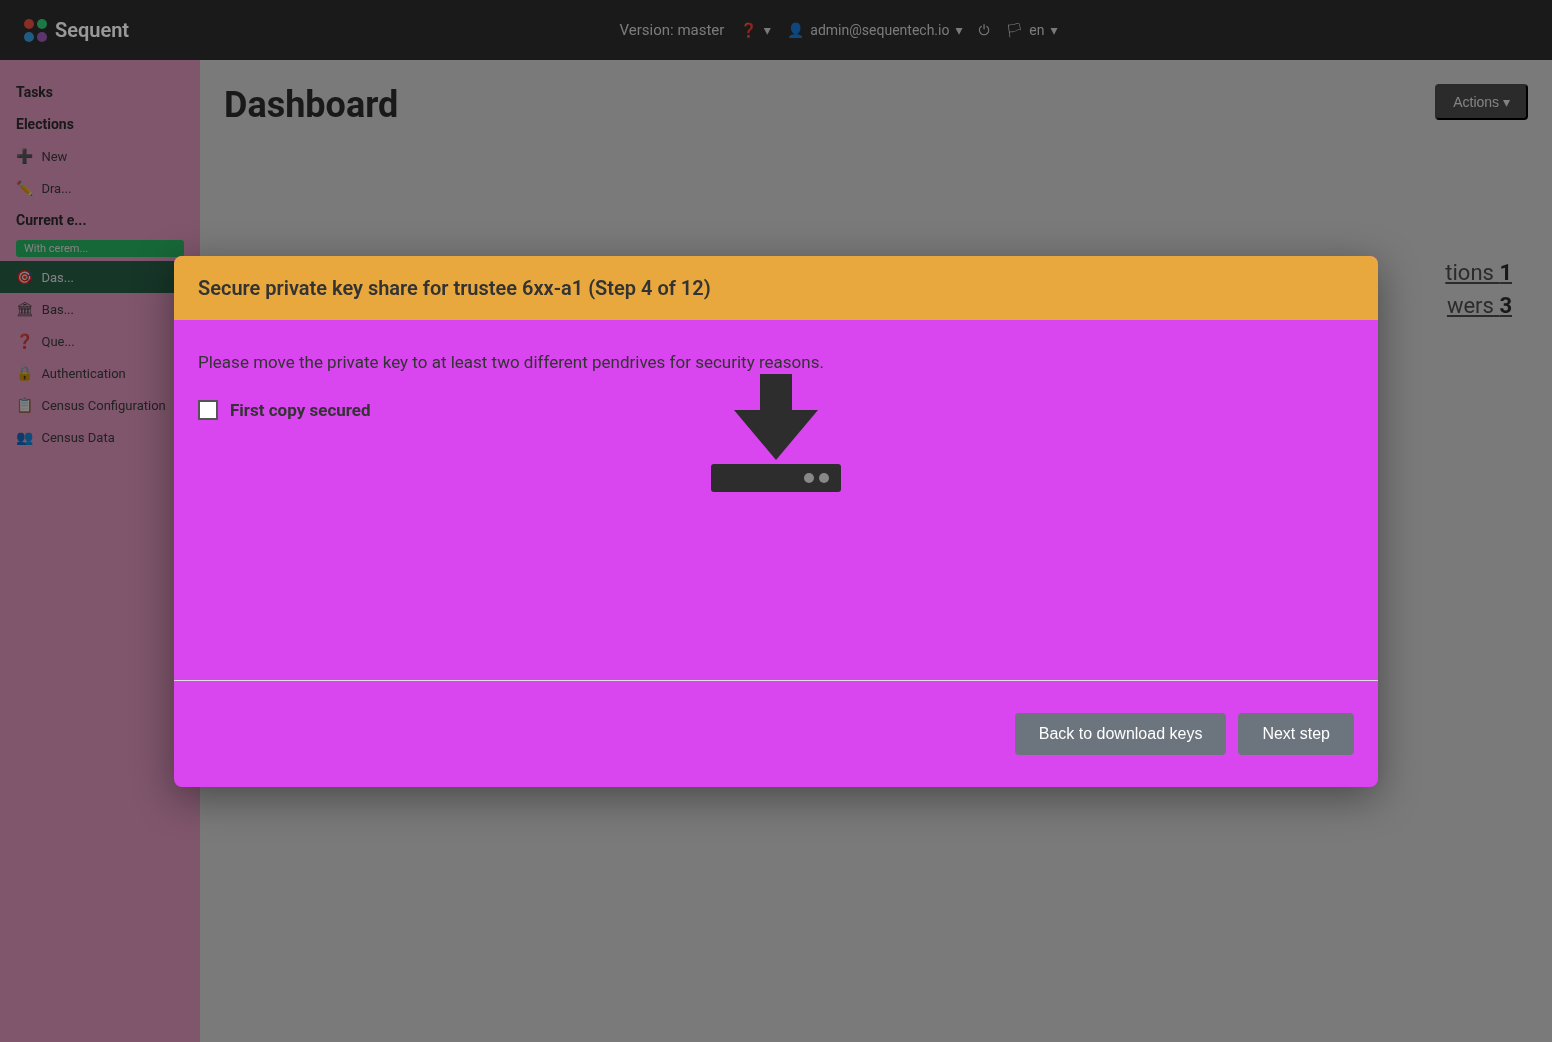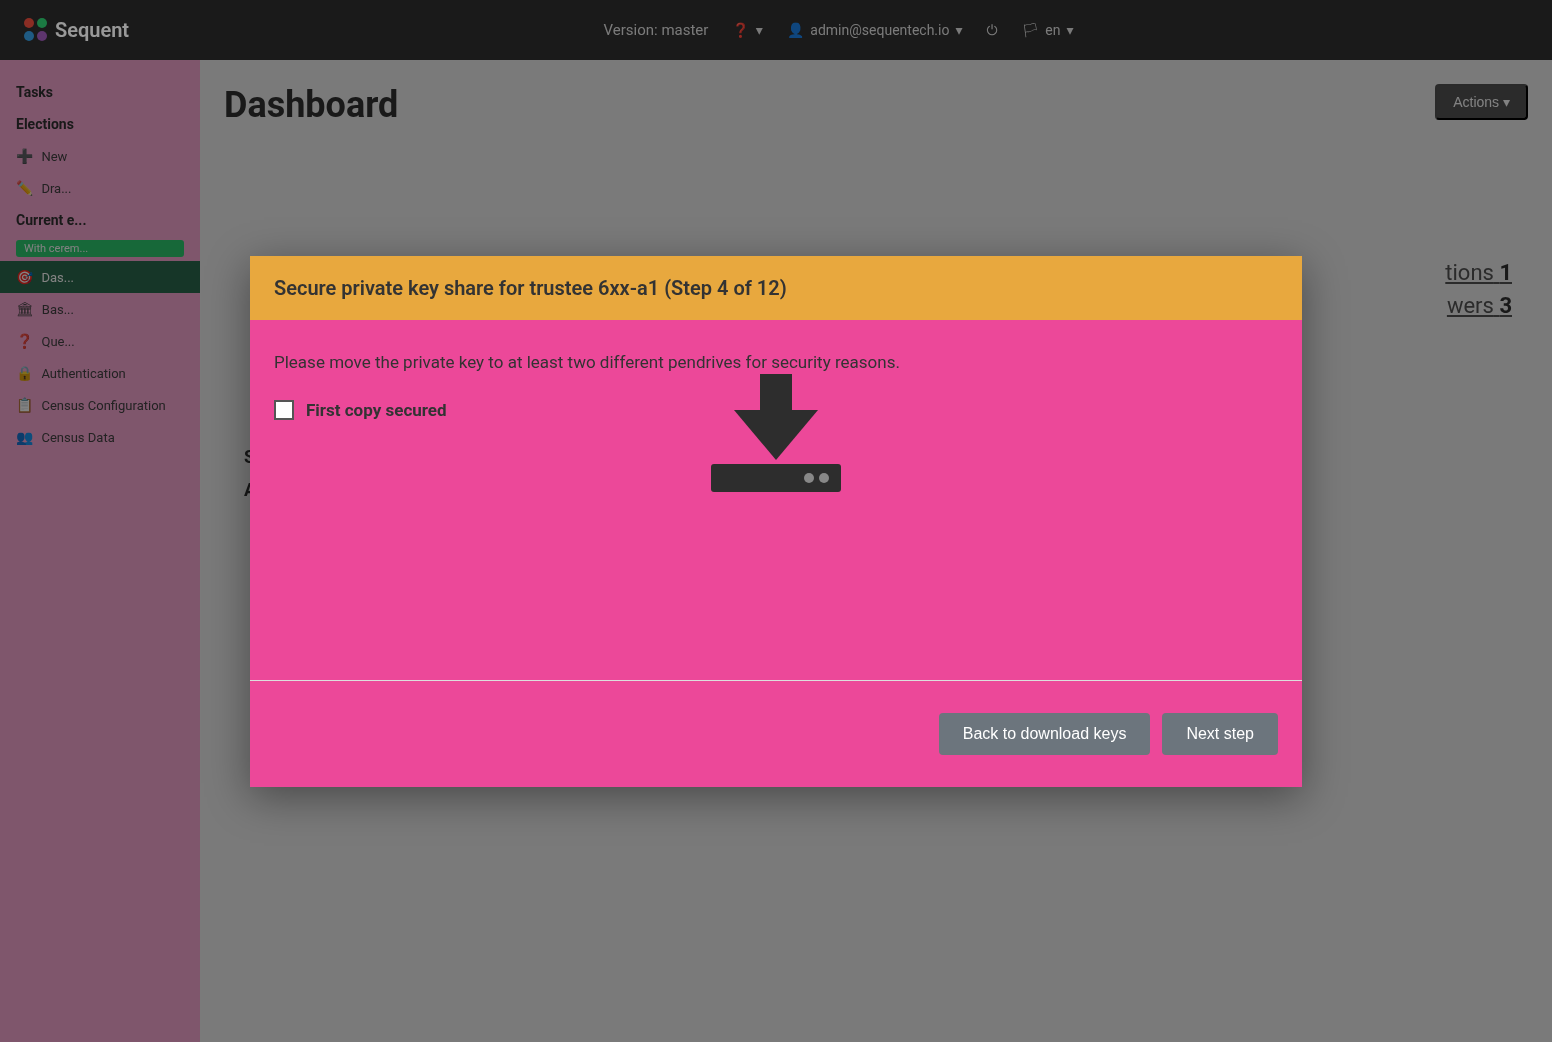--- a/index.html
+++ b/index.html
@@ -18,21 +18,21 @@
       height: 60px;
       display: flex;
       align-items: center;
       padding: 0 24px;
       gap: 20px;
       position: relative;
       z-index: 1;
     }
     .navbar-brand {
       display: flex;
-      align-items: flex-start;
+      align-items: center;
       gap: 8px;
       color: white;
       font-size: 20px;
       font-weight: 600;
     }
     .brand-dots {
       display: grid;
       grid-template-columns: 1fr 1fr;
       gap: 3px;
     }
@@ -44,21 +44,21 @@
     .dot-red { background: #e74c3c; }
     .dot-green { background: #2ecc71; }
     .dot-blue { background: #3498db; }
     .dot-purple { background: #9b59b6; }
 
     .navbar-center {
       flex: 1;
       display: flex;
       align-items: center;
       justify-content: center;
-      gap: 24px;
+      gap: 16px;
     }
     .navbar-version {
       color: #ccc;
       font-size: 15px;
     }
     .navbar-item {
       display: flex;
       align-items: center;
       gap: 6px;
       color: #ccc;
@@ -177,23 +177,23 @@
       height: 100%;
       background: rgba(0,0,0,0.4);
       z-index: 100;
       display: flex;
       align-items: center;
       justify-content: center;
     }
 
     
     .modal {
-      background: #ec4899;
-      border-radius: 0;
-      width: 1052px;
+      background: #d946ef;
+      border-radius: 8px;
+      width: 1204px;
       max-width: 90%;
       overflow: hidden;
       box-shadow: 0 10px 40px rgba(0,0,0,0.4);
     }
     .modal-header {
       background: #e8a83e;
       padding: 20px 24px;
     }
     .modal-header-text {
       font-size: 20px;

